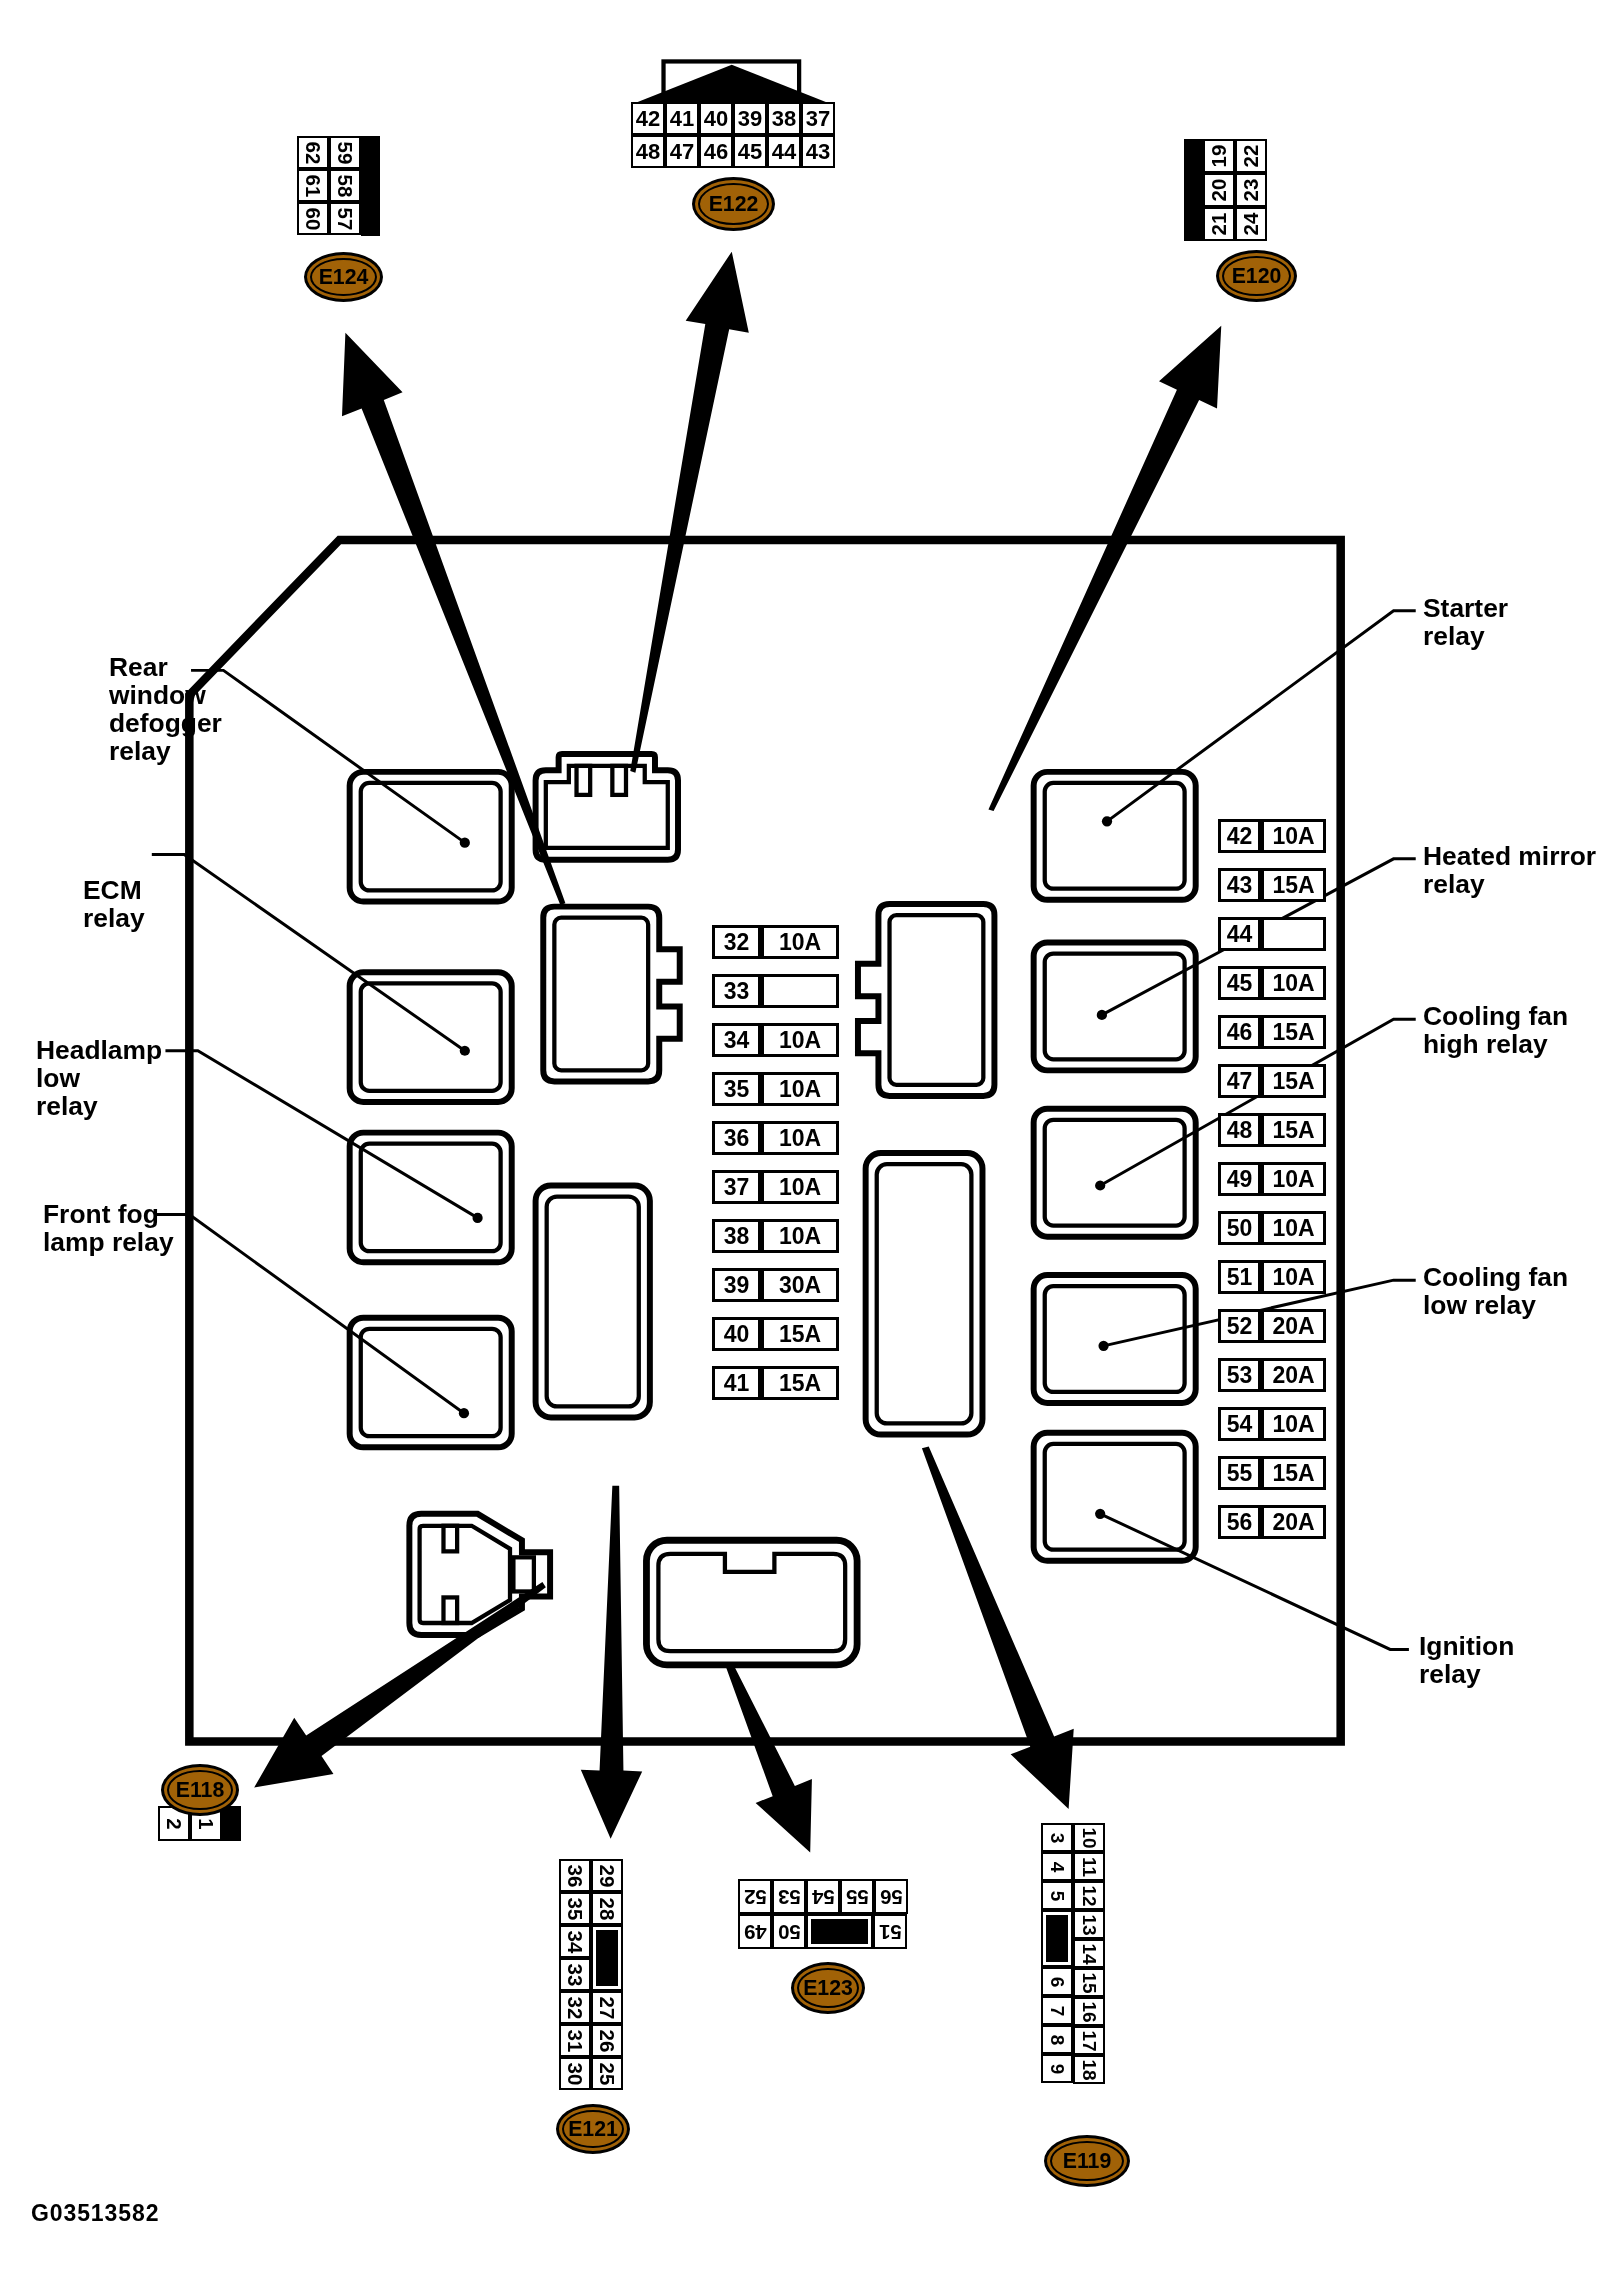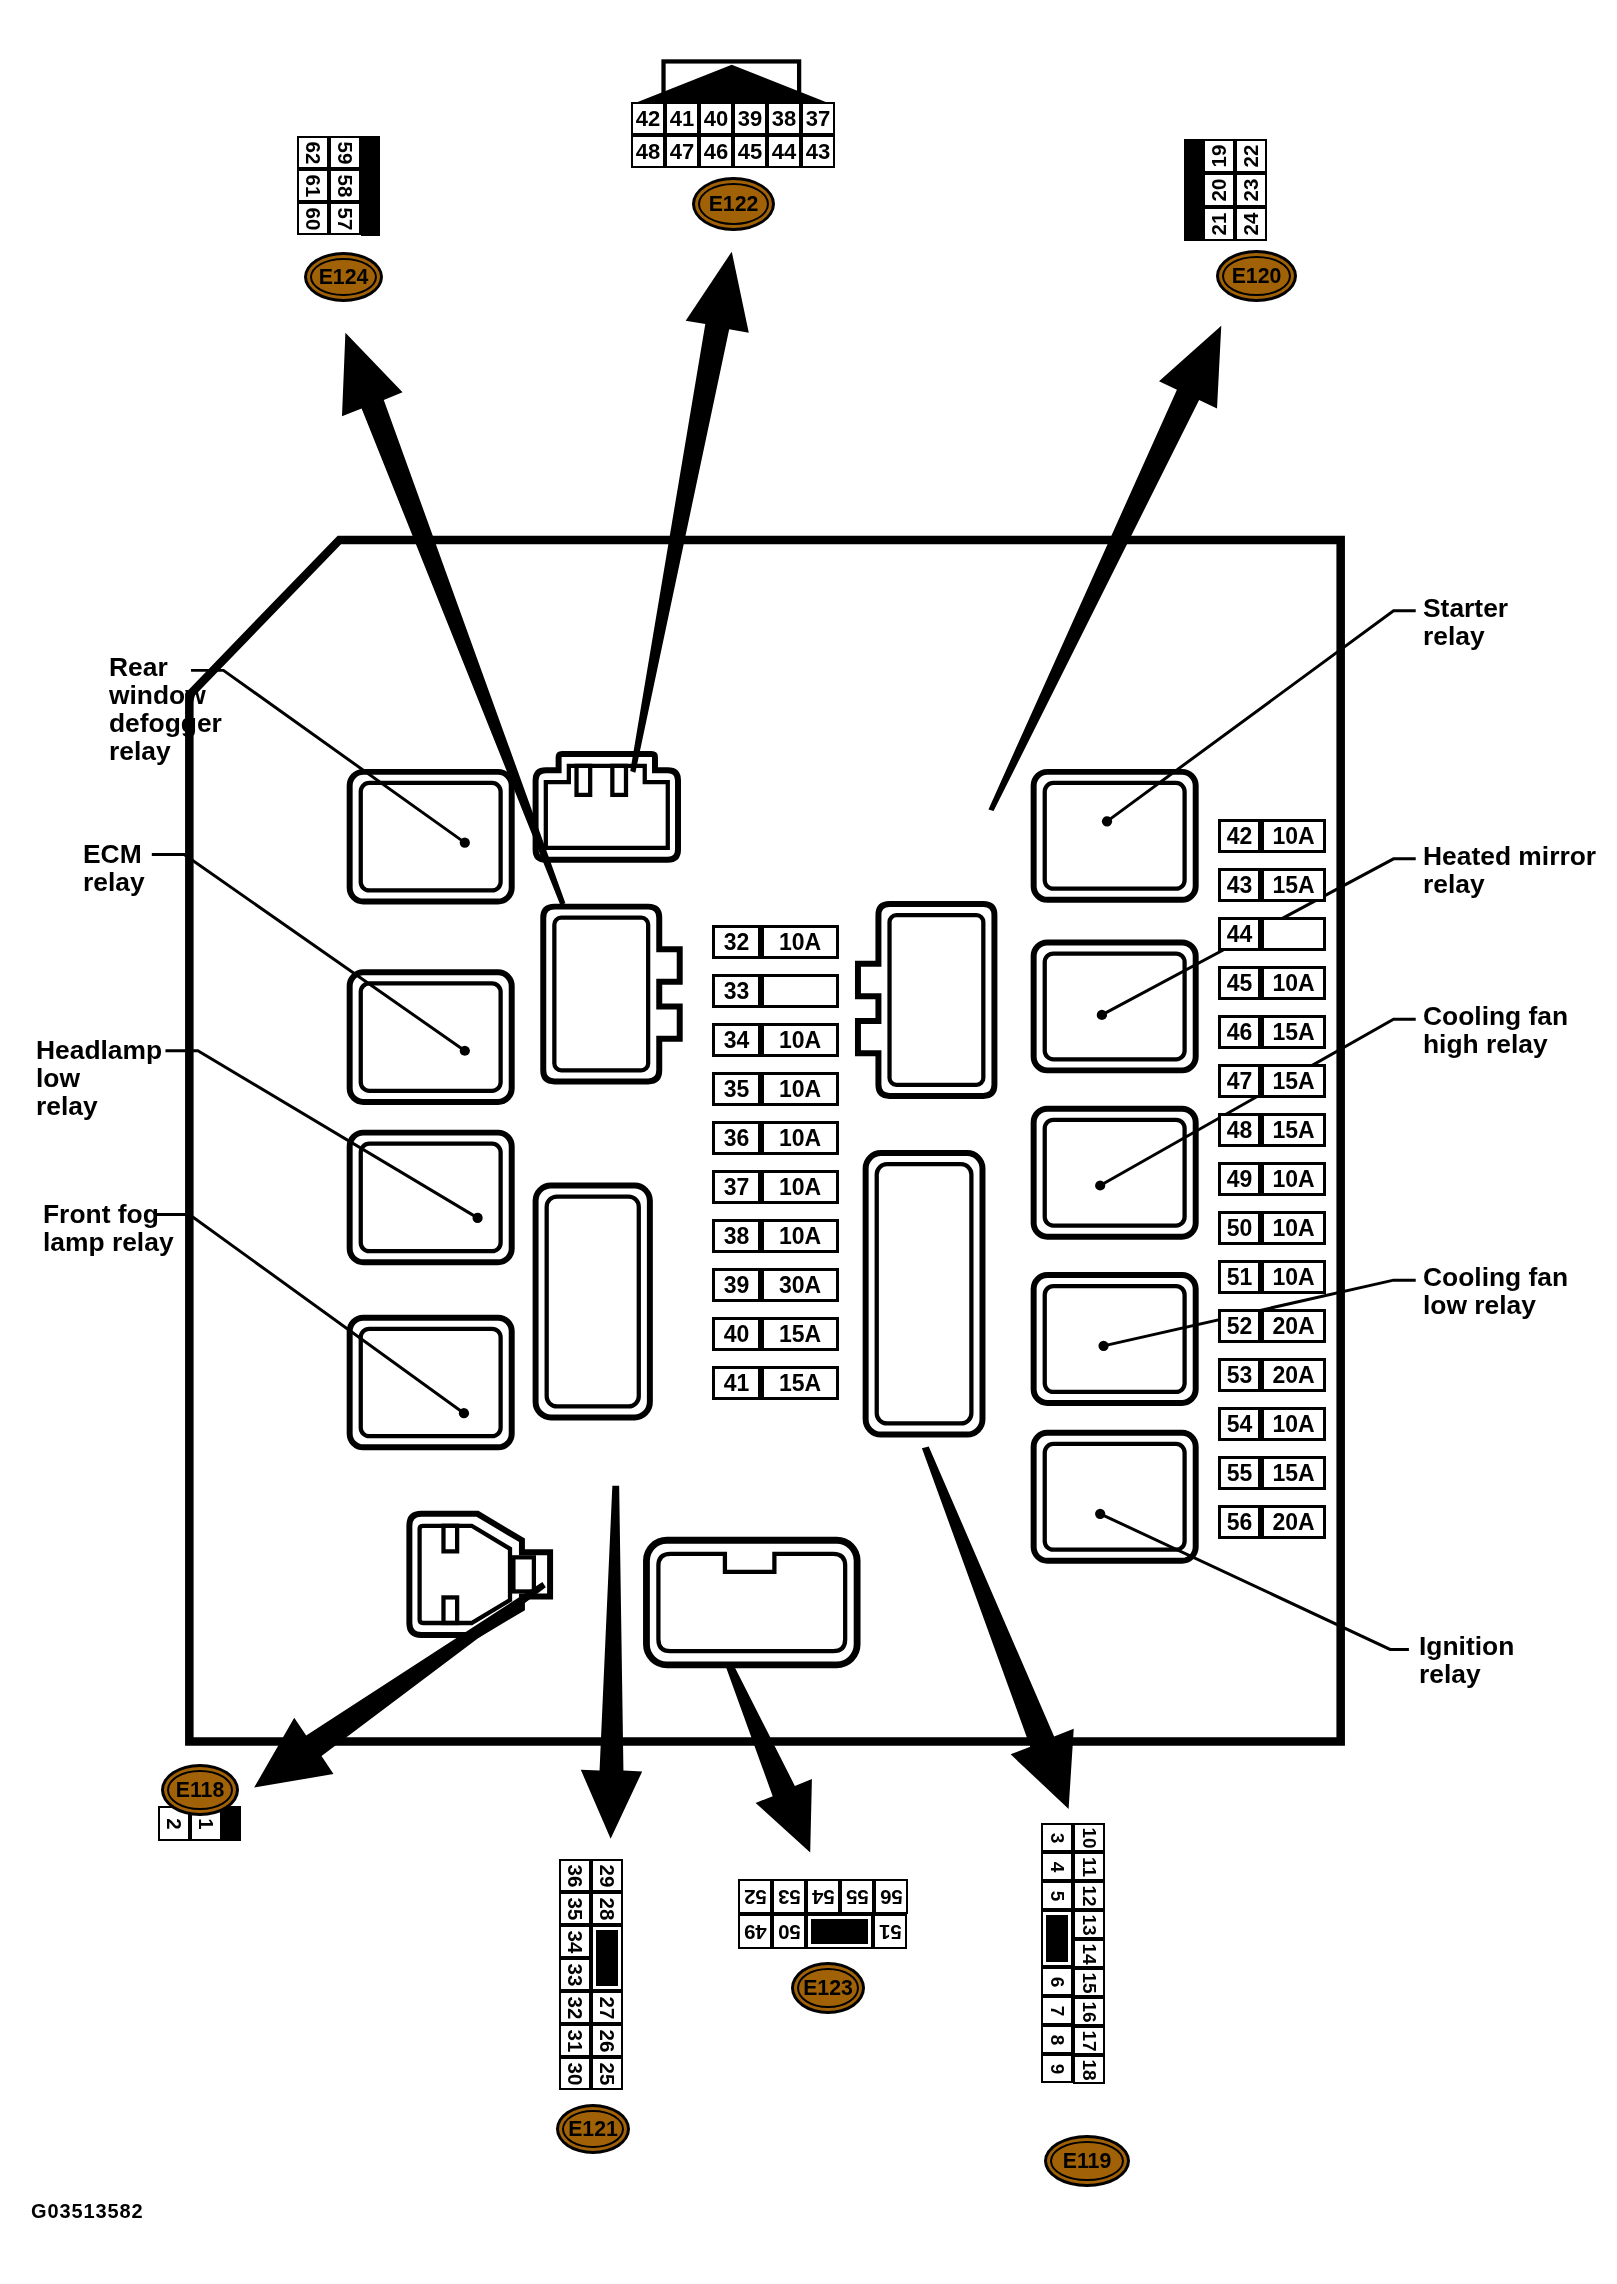--- a/index.html
+++ b/index.html
@@ -1,21 +1,21 @@
 <!DOCTYPE html>
 <html style="font-size:13.6px"><head>
 <meta charset="utf-8">
 <style>
   html,body{margin:0;padding:0;background:#ffffff}
   #canvas{position:relative;width:1617px;height:2284px;background:#ffffff;
           font-family:"Liberation Sans","DejaVu Sans",sans-serif;color:#000;overflow:hidden}
   svg.layer{position:absolute;left:0;top:0}
   
   .lbl{position:absolute;font-size:26.4px;line-height:28px;font-weight:700;white-space:pre-line}
-  .partnum{position:absolute;left:31px;top:2200px;font-size:20px;font-weight:600;letter-spacing:0.9px}
+  .partnum{position:absolute;left:31px;top:2200px;font-size:23px;font-weight:600;letter-spacing:0.9px}
   
   .oval{position:absolute;border:3.4px solid #000;border-radius:50%;background:#a16207}
   .oval .oval2{position:absolute;inset:2.6px;border:2.6px solid #000;border-radius:50%;
                display:flex;align-items:center;justify-content:center;font-weight:700;font-size:21.3px}
   
   .pingrid{position:absolute;display:flex;align-items:flex-start}
   .pcol{display:flex;flex-direction:column}
   .prow{display:flex;flex-direction:row}
   .pcell{position:relative;box-sizing:border-box;border:2.6px solid #000;background:#fff;
          display:flex;align-items:center;justify-content:center;font-weight:700;font-size:20.5px;overflow:visible}
@@ -570,21 +570,21 @@
     <div class="oval2">E123</div>
     </div>
   <div class="oval" style="left:1044px;top:2135px;width:80px;height:46px">
     <div class="oval2">E119</div>
     </div>
 
   <div class="lbl" style="left:109px;top:653px">Rear
 window
 defogger
 relay</div>
-  <div class="lbl" style="left:83px;top:840px">ECM
+  <div class="lbl" style="left:83px;top:876px">ECM
 relay</div>
   <div class="lbl" style="left:36px;top:1036px">Headlamp
 low
 relay</div>
   <div class="lbl" style="left:43px;top:1200px">Front fog
 lamp relay</div>
   <div class="lbl" style="left:1423px;top:594px">Starter
 relay</div>
   <div class="lbl" style="left:1423px;top:842px">Heated mirror
 relay</div>

